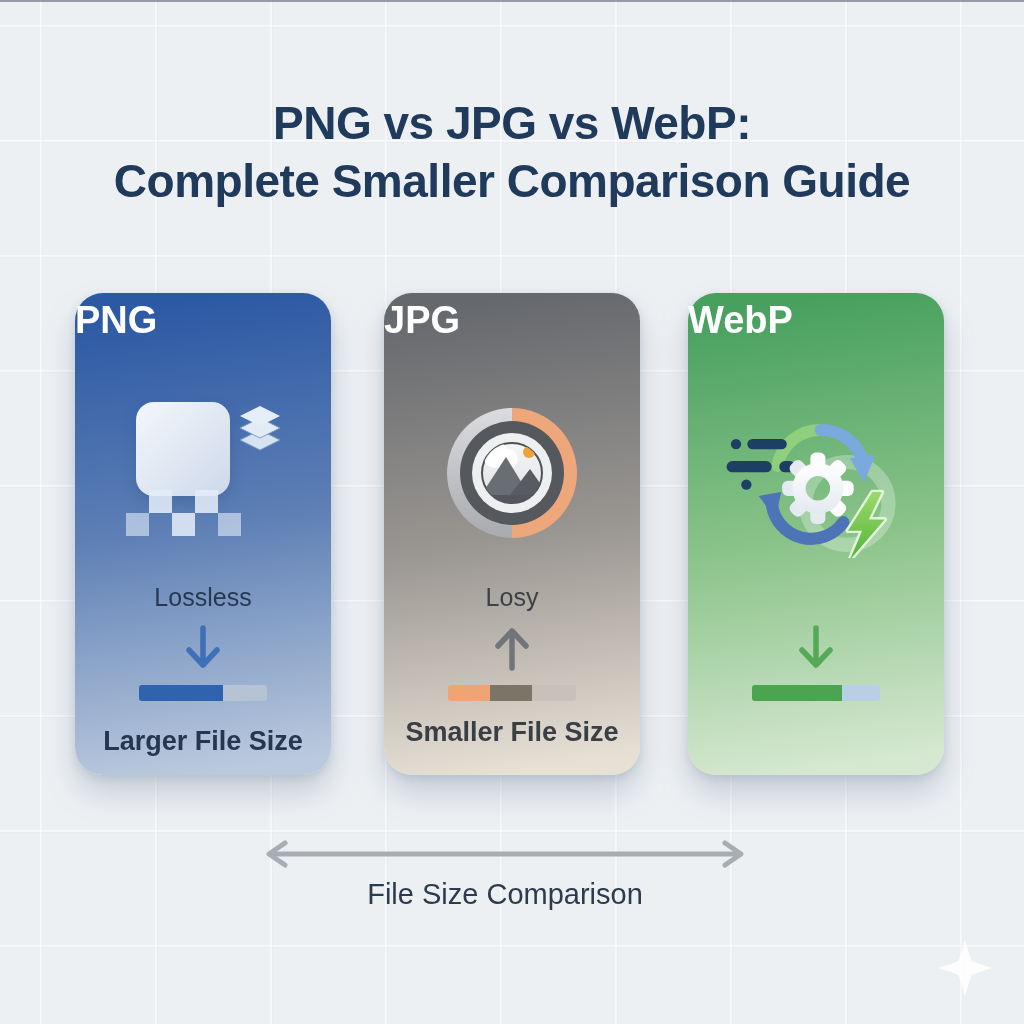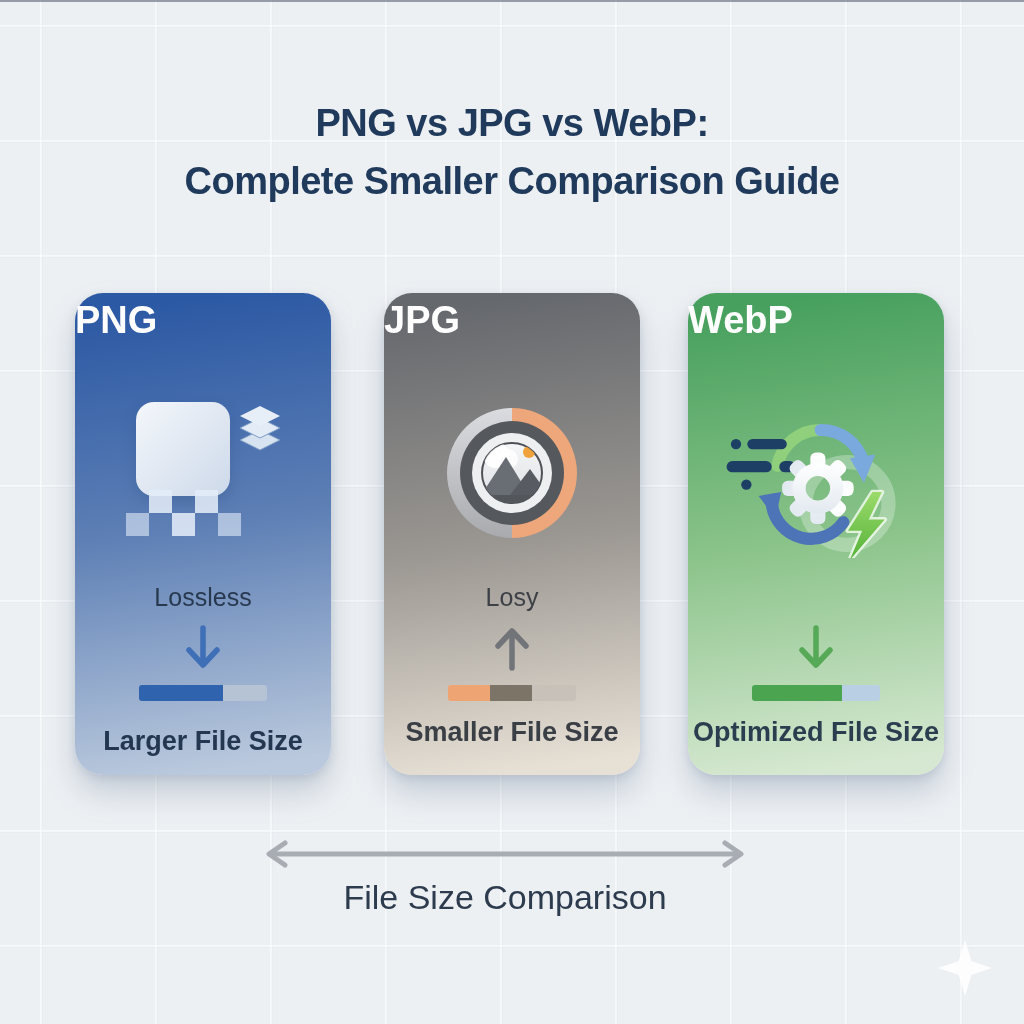--- a/index.html
+++ b/index.html
@@ -11,21 +11,21 @@
       linear-gradient(rgba(255,255,255,.55) 2px, transparent 2px),
       linear-gradient(90deg, rgba(255,255,255,.55) 2px, transparent 2px),
       linear-gradient(rgba(203,210,220,.14) 2px, transparent 2px),
       linear-gradient(90deg, rgba(203,210,220,.14) 2px, transparent 2px);
     background-size:115px 115px,115px 115px,115px 115px,115px 115px;
     background-position:40px 25px,40px 25px,41px 26px,41px 26px;
   }
   .top-edge{position:absolute;top:0;left:0;right:0;height:2px;background:rgba(62,72,88,.5);}
   
   .title{position:absolute;top:94px;left:0;width:1024px;text-align:center;
-    color:#203a5c;font-weight:700;font-size:38px;line-height:58px;letter-spacing:-.5px;}
+    color:#203a5c;font-weight:700;font-size:46px;line-height:58px;letter-spacing:-.5px;}
   
   .card{position:absolute;top:293px;width:256px;height:482px;border-radius:28px;
     box-shadow:0 18px 30px rgba(95,115,145,.28), 0 3px 8px rgba(95,115,145,.18);}
   .card-png{left:75px;background:linear-gradient(172deg,#2c59a4 4%,#5d7fb5 48%,#bac9dd 96%);}
   .card-jpg{left:384px;background:linear-gradient(172deg,#65686d 4%,#9b9792 52%,#e7e0d5 96%);}
   .card-webp{left:688px;background:linear-gradient(172deg,#47a05e 4%,#8cc48b 52%,#d6e8d1 96%);}
   .card h2{position:absolute;top:6px;left:0;width:100%;margin:0;
     color:#ffffff;font-size:38px;font-weight:700;}
   .icon-zone{position:absolute;top:100px;left:0;width:100%;height:160px;
     display:flex;align-items:center;justify-content:center;}
@@ -63,21 +63,21 @@
   .png-checker span:nth-child(6){background:rgba(226,236,248,.6);}
   .png-checker span:nth-child(10){background:rgba(226,236,248,.6);}
   .png-layers{position:absolute;right:14px;top:6px;}
   
   .jpg-icon{width:132px;height:132px;}
   
   .webp-icon{width:190px;height:160px;margin-top:10px;}
   
   .footer-arrow{position:absolute;left:255px;top:840px;width:500px;height:28px;}
   .footer-label{position:absolute;top:878px;left:0;width:1010px;text-align:center;
-    color:#2c3b4e;font-size:34px;font-weight:400;}
+    color:#2c3b4e;font-size:29px;font-weight:400;}
   
   .sparkle{position:absolute;left:938px;top:940px;width:54px;height:56px;
     background:rgba(255,255,255,.85);
     clip-path:polygon(50% 0%,62% 38%,100% 50%,62% 62%,50% 100%,38% 62%,0% 50%,38% 38%);}
 </style>
 </head>
 <body>
 
 <div class="top-edge"></div>
 
@@ -215,21 +215,20 @@
       <polygon points="155,100 129,141 144,141 131,172 168,129 151,129 165,100" fill="url(#boltGrad)" stroke="rgba(240,250,235,0.85)" stroke-width="5" stroke-linejoin="round" paint-order="stroke"></polygon>
     </svg>
   </div>
   <svg class="dir-arrow" viewBox="0 0 40 50">
     <path d="M20,5 L20,40 M6,27 L20,42 L34,27" fill="none" stroke="#55a957" stroke-width="5.5" stroke-linecap="round" stroke-linejoin="round"></path>
   </svg>
   <div class="bar">
     <div class="bar-webp-fill"></div>
     <div class="bar-webp-rest"></div>
   </div>
-  <div class="size-label">Optimized File Size</div>
 </div>
 
 <svg class="footer-arrow" viewBox="0 0 500 28">
   <line x1="18" y1="14" x2="482" y2="14" stroke="#a8adb4" stroke-width="5" stroke-linecap="round"></line>
   <polyline points="30,3 14,14 30,25" fill="none" stroke="#a8adb4" stroke-width="5" stroke-linecap="round" stroke-linejoin="round"></polyline>
   <polyline points="470,3 486,14 470,25" fill="none" stroke="#a8adb4" stroke-width="5" stroke-linecap="round" stroke-linejoin="round"></polyline>
 </svg>
 <div class="footer-label">File Size Comparison</div>
 
 <div class="sparkle"></div>

